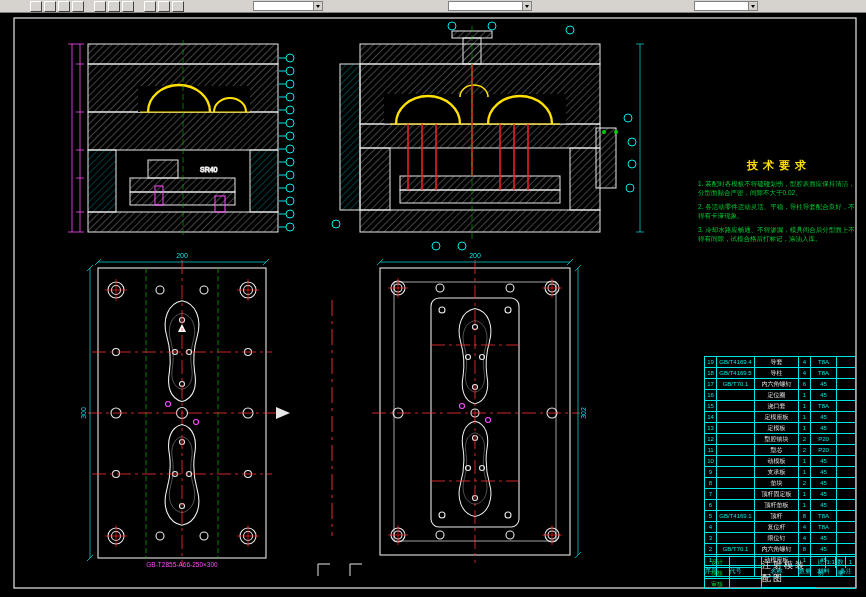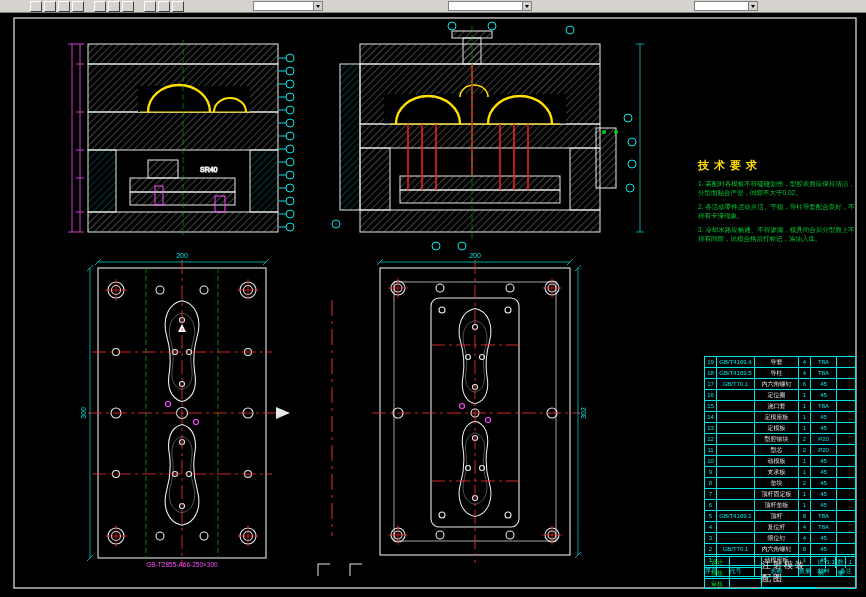--- a/index.html
+++ b/index.html
@@ -30,21 +30,21 @@
     border-left:2px solid transparent;border-right:2px solid transparent;
     border-top:3px solid #000;
   }
   
   svg.canvas{position:absolute;left:0;top:12px;z-index:1;}
   
   .tech{
     position:absolute;left:698px;top:158px;width:162px;z-index:4;
   }
   .tech-title{
-    color:#ffe000;font-size:11px;font-weight:bold;
+    color:#ffe000;font-size:11px;font-weight:bold;text-align:center;
     letter-spacing:5px;margin-bottom:6px;font-family:Liberation Mono, monospace;
   }
   .tech-item{
     color:#00cc33;font-size:6.5px;line-height:1.45;margin-bottom:4px;
   }
   
   .bom{
     position:absolute;left:704px;top:356px;width:152px;z-index:4;
     border:1px solid #00e5e5;box-sizing:border-box;
     color:#00e5e5;font-size:6px;

